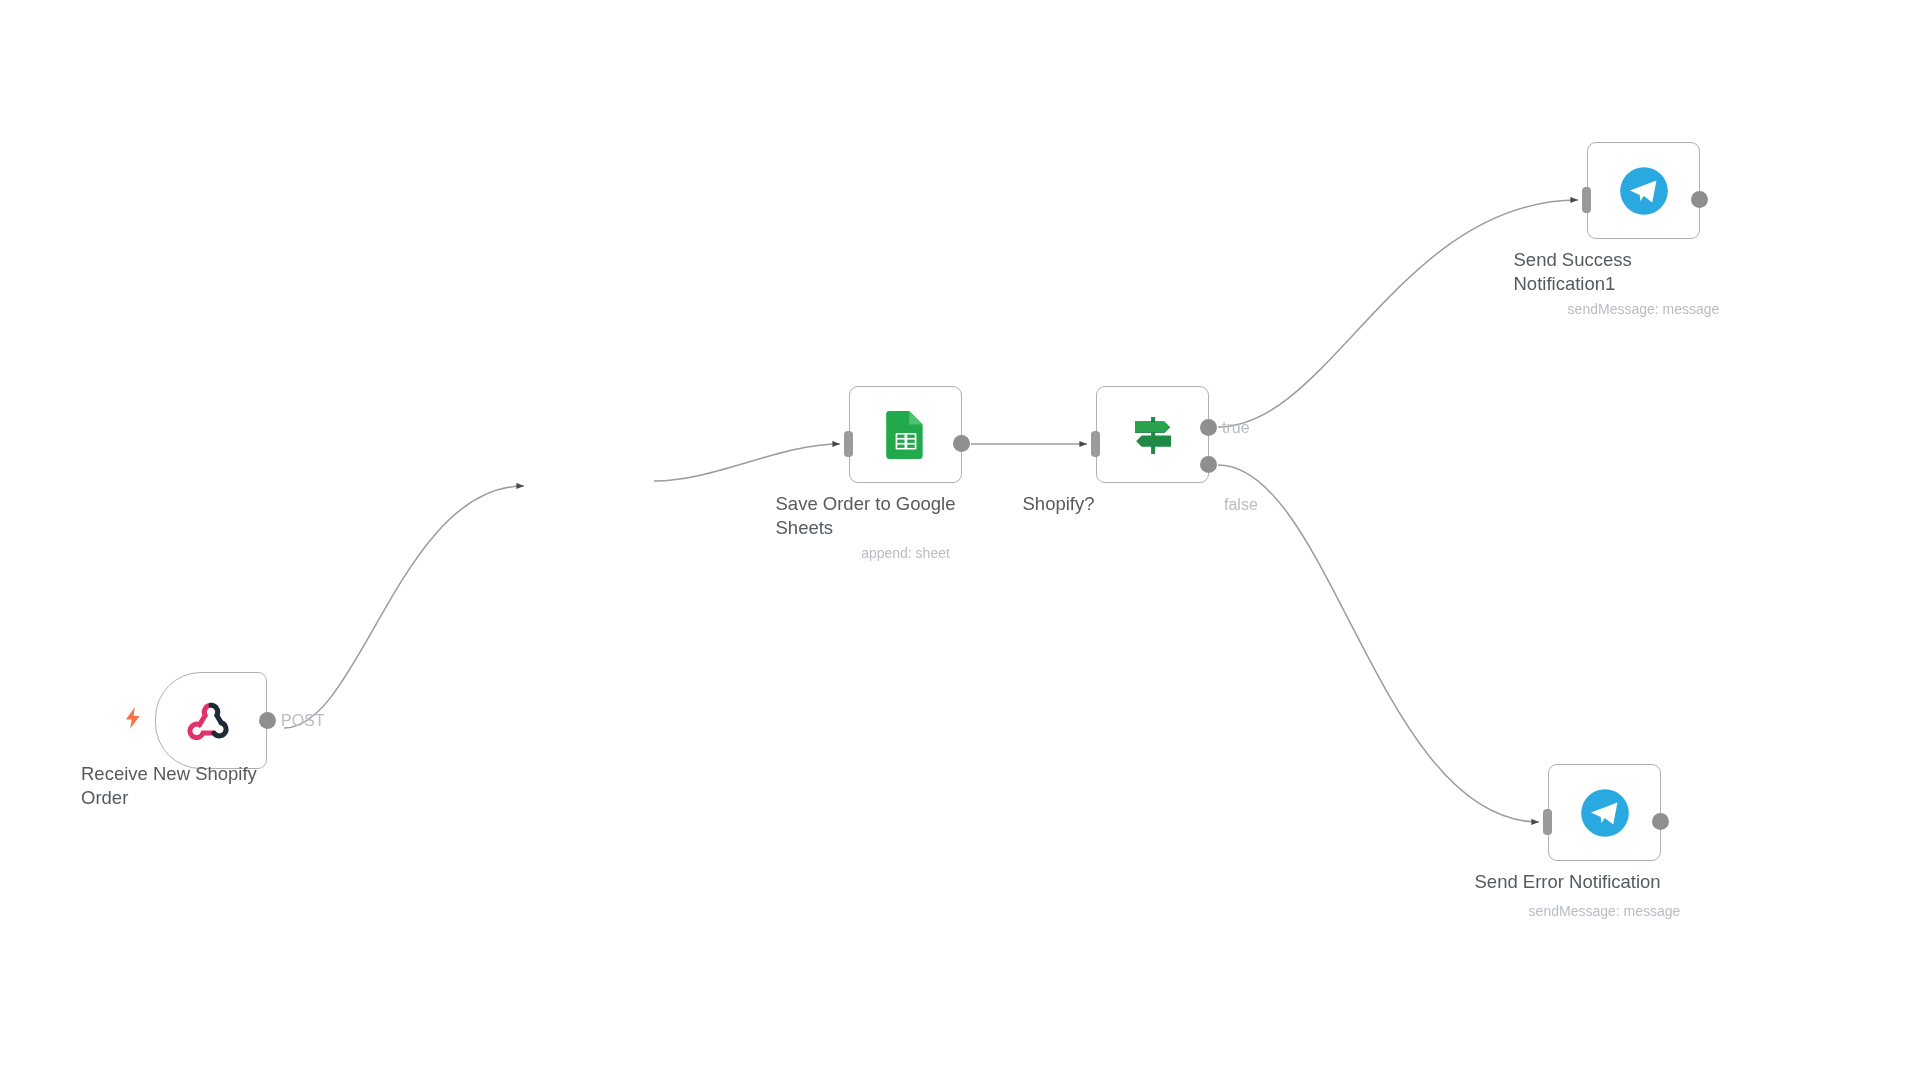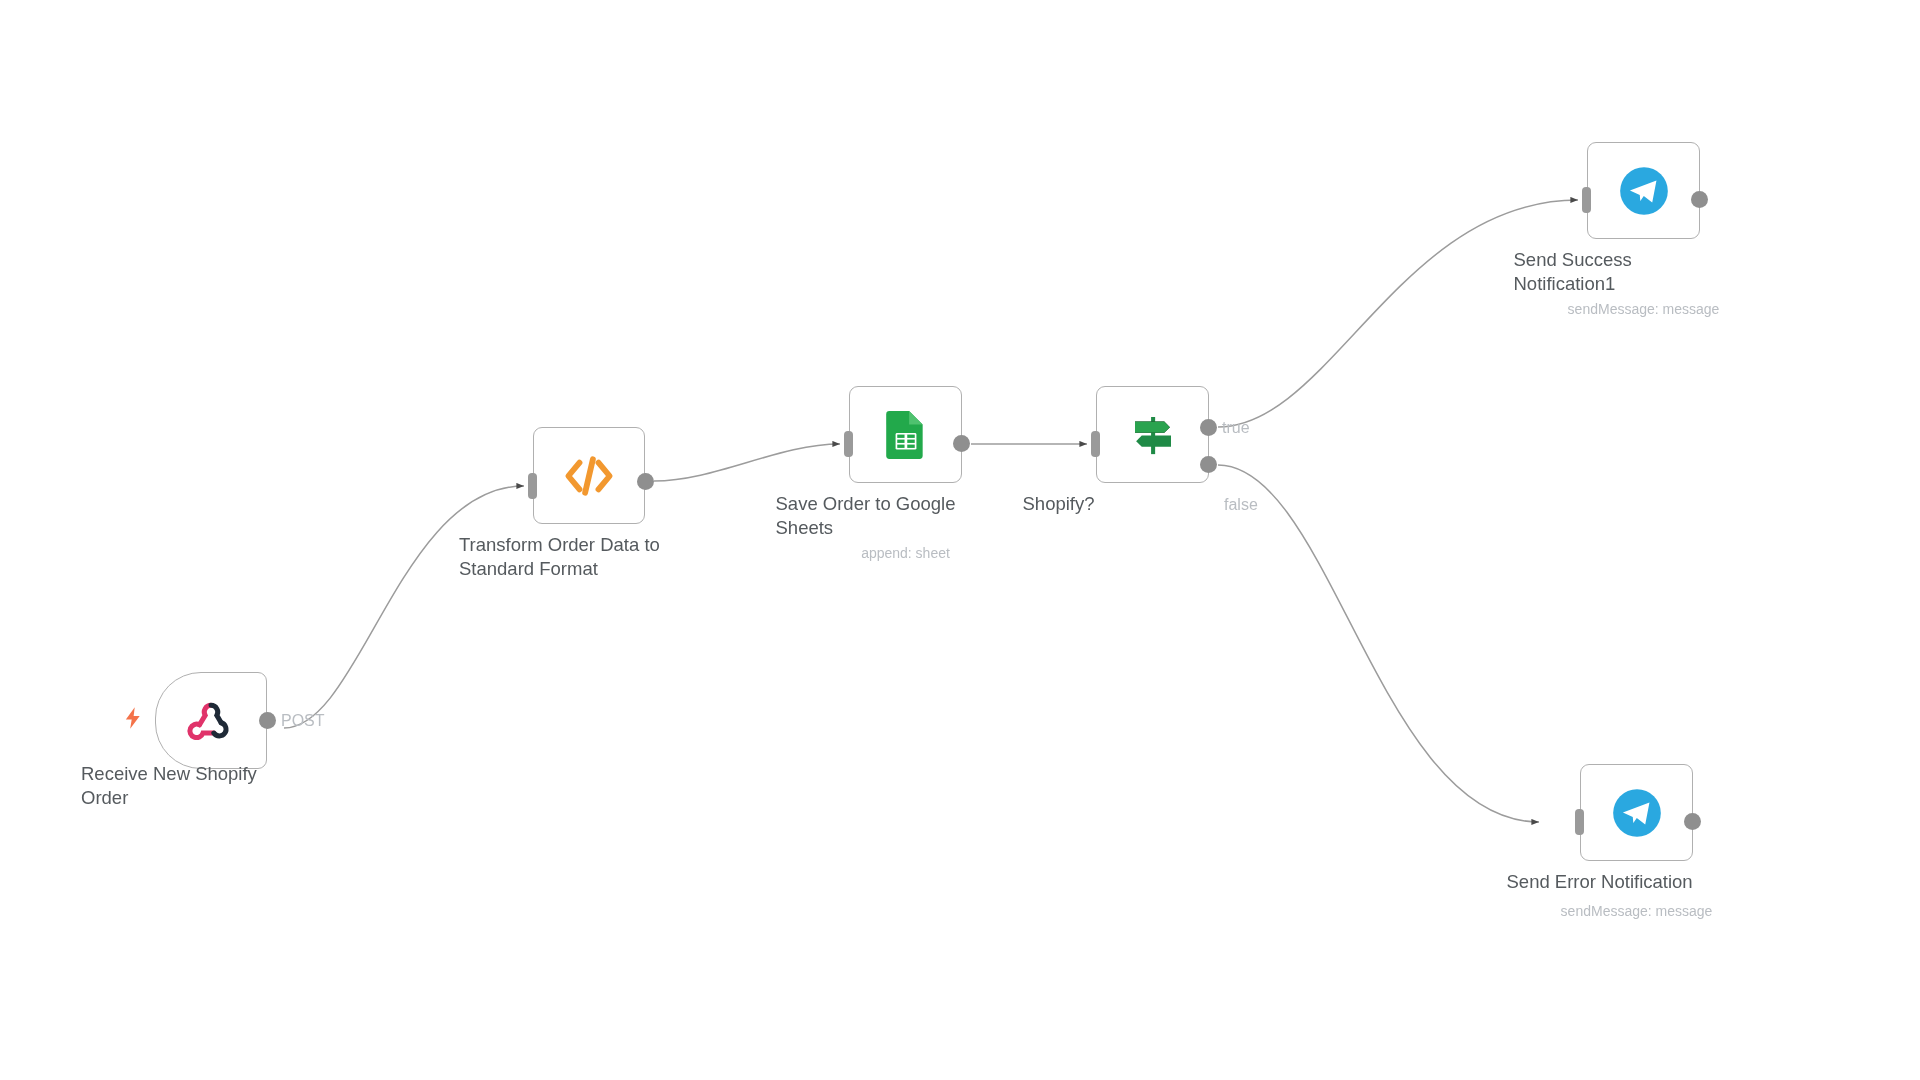--- a/index.html
+++ b/index.html
@@ -156,35 +156,20 @@
           <circle cx="24" cy="15.7" r="2.4" fill="#ffffff"></circle>
         </svg>
       </span>
     </div>
     <div class="handle-out" style="left:104px; top:40px;"></div>
     <div class="port-label" style="left:126px; top:41px;">POST</div>
     <div class="node-title" style="top:90px;">Receive New Shopify
 Order</div>
   </div>
 
-  <div class="node" style="left:533px; top:427px; width:112px; height:97px;">
-    <div class="node-box" style="height:97px;">
-      <span class="node-icon">
-        <svg width="58" height="58" viewBox="0 0 52 52">
-          <path d="M17.5 14 L7.5 26 L17.5 38" fill="none" stroke="#f2982f" stroke-width="5.2" stroke-linecap="round" stroke-linejoin="round"></path>
-          <path d="M34.5 14 L44.5 26 L34.5 38" fill="none" stroke="#f2982f" stroke-width="5.2" stroke-linecap="round" stroke-linejoin="round"></path>
-          <path d="M29.5 11 L22.5 41" fill="none" stroke="#f2982f" stroke-width="5.2" stroke-linecap="round"></path>
-        </svg>
-      </span>
-    </div>
-    <div class="handle-in" style="left:-5px; top:46px;"></div>
-    <div class="handle-out" style="left:104px; top:46px;"></div>
-    <div class="node-title" style="top:106px;">Transform Order Data to
-Standard Format</div>
-  </div>
 
   <div class="node" style="left:849px; top:386px; width:113px; height:97px;">
     <div class="node-box" style="height:97px;">
       <span class="node-icon">
         <svg width="50" height="50" viewBox="0 0 40 48">
           <path d="M4 1 h19 l13 13 v30 a3 3 0 0 1 -3 3 h-29 a3 3 0 0 1 -3 -3 v-40 a3 3 0 0 1 3 -3 z" fill="#22a94b"></path>
           <path d="M23 1 l13 13 h-13 z" fill="#4fc26f"></path>
           <rect x="10" y="22" width="20" height="16" rx="1.4" fill="#ffffff"></rect>
           <rect x="11.6" y="23.6" width="16.8" height="3.2" fill="#22a94b"></rect>
           <rect x="11.6" y="28.4" width="16.8" height="3.2" fill="#22a94b"></rect>
@@ -232,21 +217,21 @@
         </svg>
       </span>
     </div>
     <div class="handle-in" style="left:-5px; top:45px;"></div>
     <div class="handle-out" style="left:104px; top:49px;"></div>
     <div class="node-title" style="top:106px;">Send Success
 Notification1</div>
     <div class="node-sub" style="top:158px;">sendMessage: message</div>
   </div>
 
-  <div class="node" style="left:1580px; top:764px; width:113px; height:92px;">
+  <div class="node" style="left:1548px; top:764px; width:113px; height:92px;">
     <div class="node-box" style="height:97px;">
       <span class="node-icon">
         <svg width="52" height="52" viewBox="0 0 48 48">
           <circle cx="24" cy="24" r="22" fill="#2aa8e0"></circle>
           <path d="M11 23.6 L35.5 14.4 L31.6 34.6 L23.8 28.6 L20.6 33.2 L20.1 27.6 Z" fill="#ffffff"></path>
           <path d="M20.6 33.2 L20.1 27.6 L32.4 18.4 L20.1 27.6 Z" fill="#d8eefb"></path>
         </svg>
       </span>
     </div>
     <div class="handle-in" style="left:-5px; top:45px;"></div>

